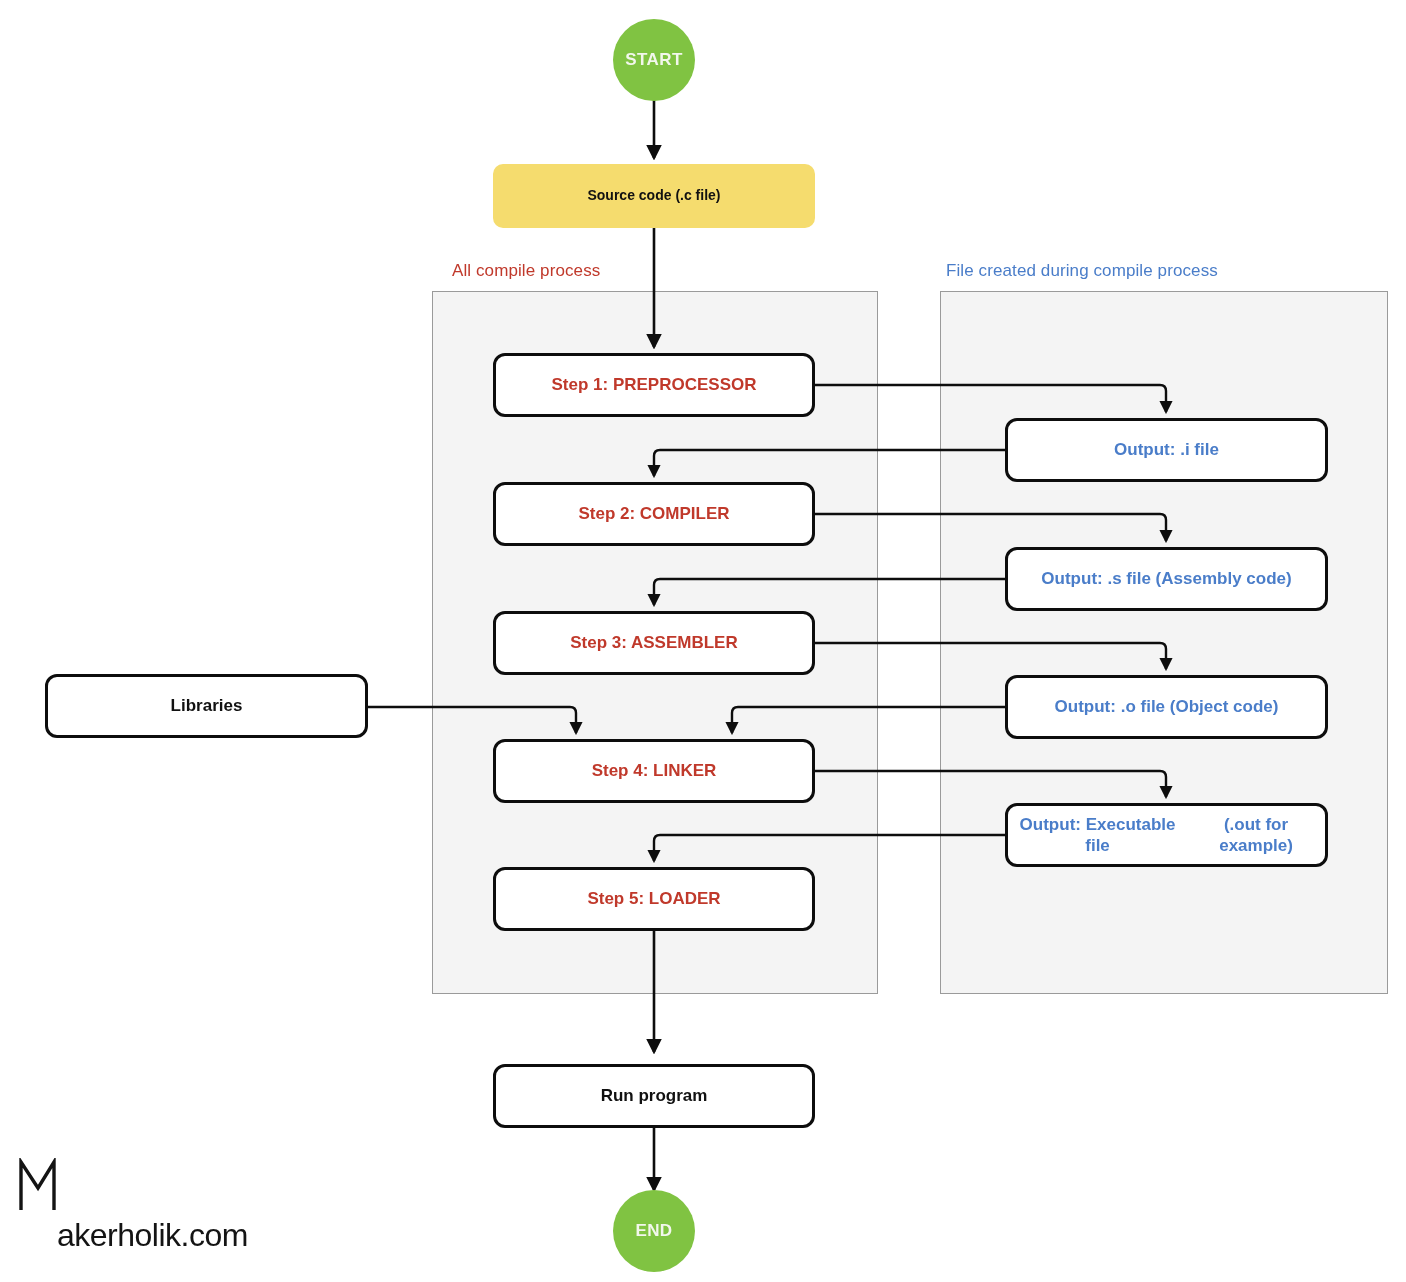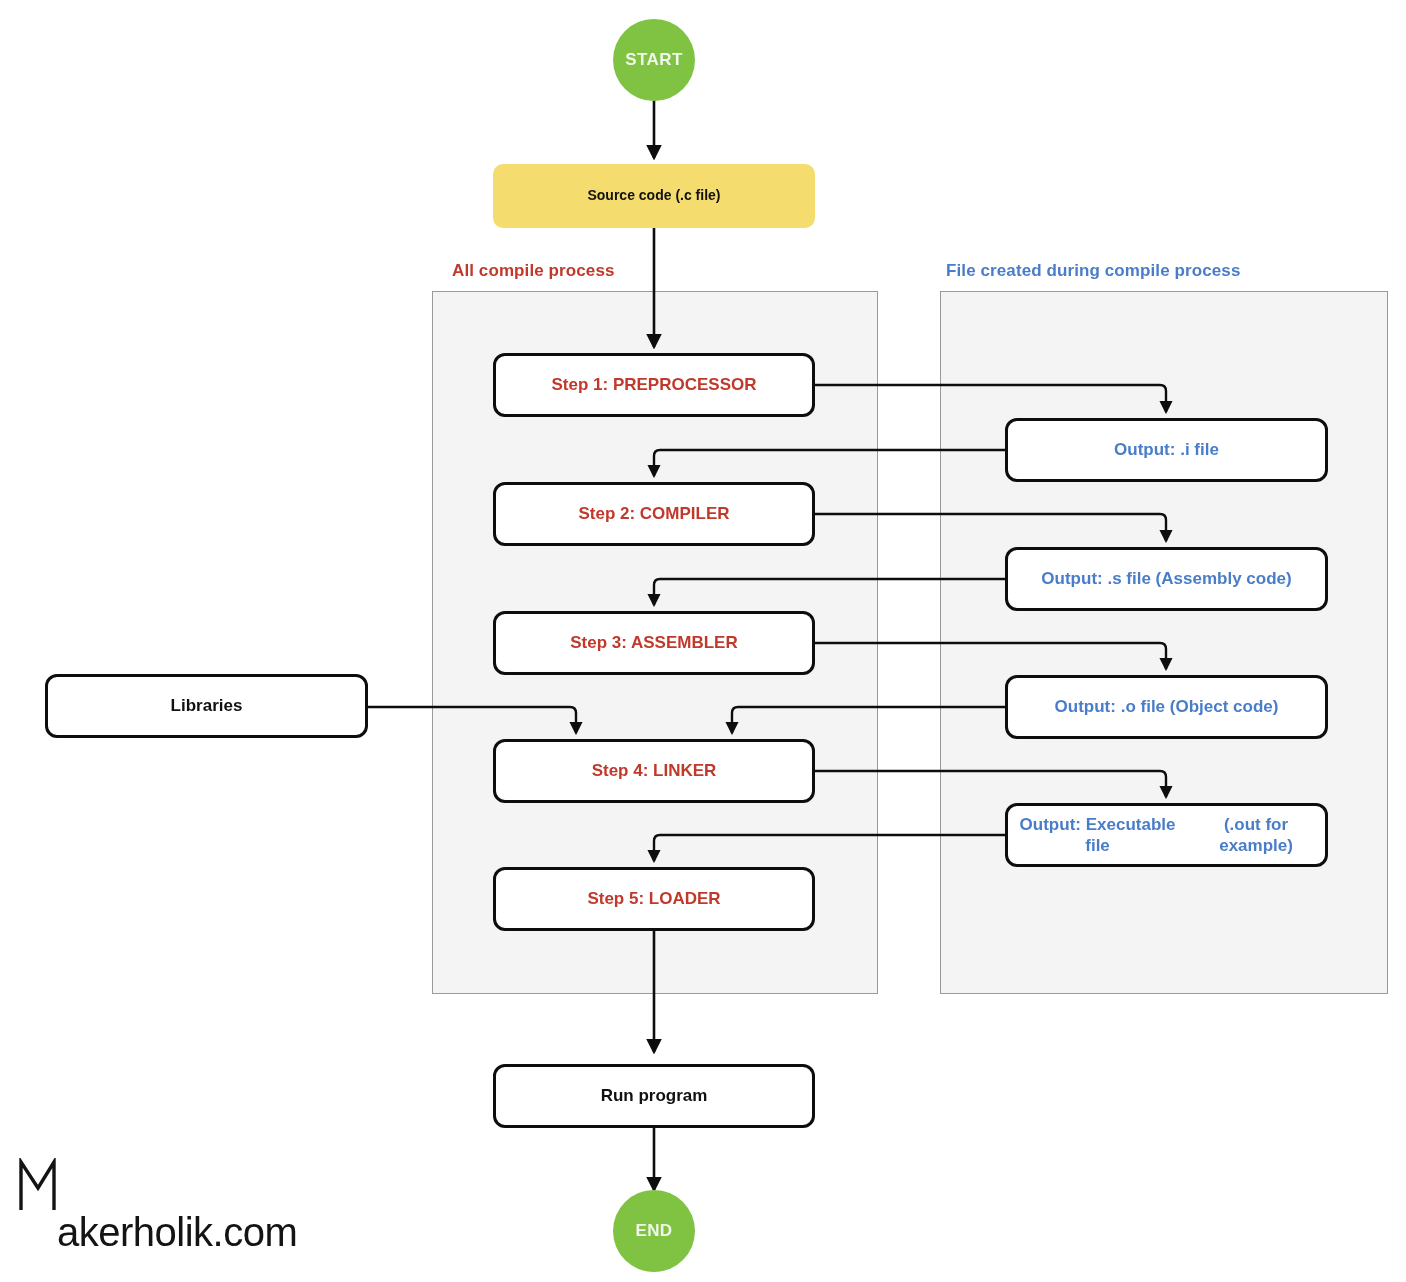--- a/index.html
+++ b/index.html
@@ -26,21 +26,21 @@
   }
   .panel {
     position: absolute;
     background: #f4f4f4;
     border: 1px solid #9a9a9a;
     box-sizing: border-box;
   }
   .panel-label {
     position: absolute;
     font-size: 17px;
-    font-weight: bold;
+    font-weight: normal;
     letter-spacing: 0.1px;
     white-space: nowrap;
   }
   .label-red { color: #c0392b; }
   .label-blue { color: #4a7dc9; }
 
   .node {
     position: absolute;
     box-sizing: border-box;
     display: flex;
@@ -89,21 +89,21 @@
     align-items: baseline;
   }
   .wm-m {
     display: inline-block;
     width: 38px;
     height: 50px;
     position: relative;
     margin-right: 1px;
   }
   .wm-m svg { position: absolute; left: 0; top: -38px; }
-  .wm-rest { font-size: 40px; }
+  .wm-rest { font-size: 32px; }
 </style>
 </head>
 <body>
 
 <div id="canvas">
 
   <div class="panel" style="left:432px; top:291px; width:446px; height:703px;"></div>
   <div class="panel" style="left:940px; top:291px; width:448px; height:703px;"></div>
 
   <div class="panel-label label-red" style="left:452px; top:261px;">All compile process</div>

